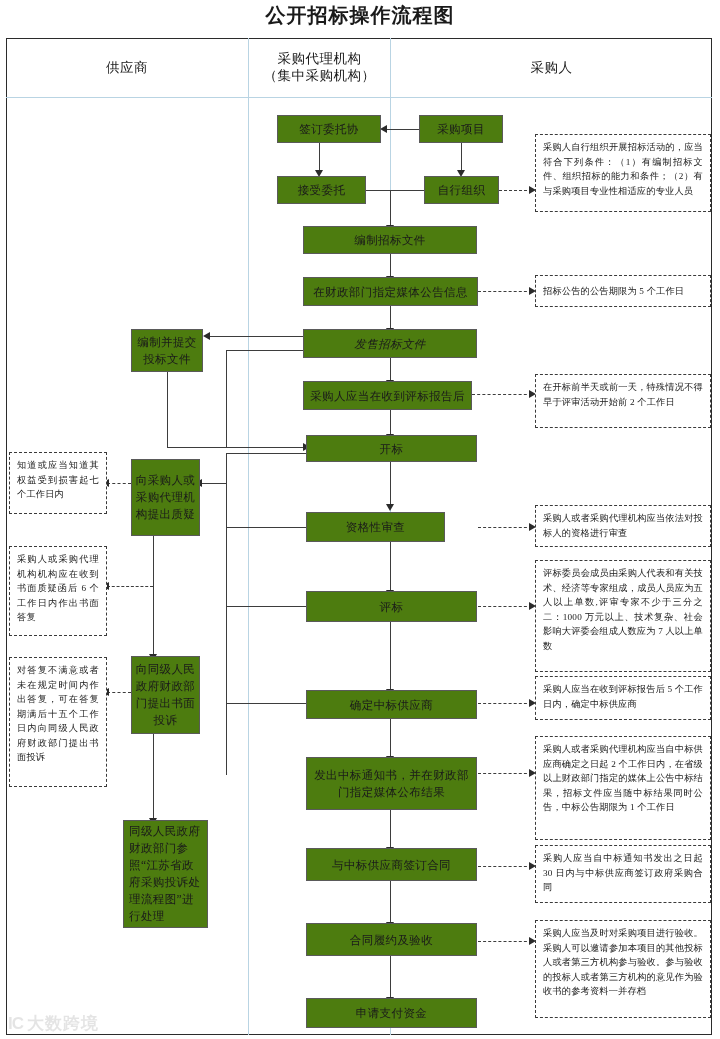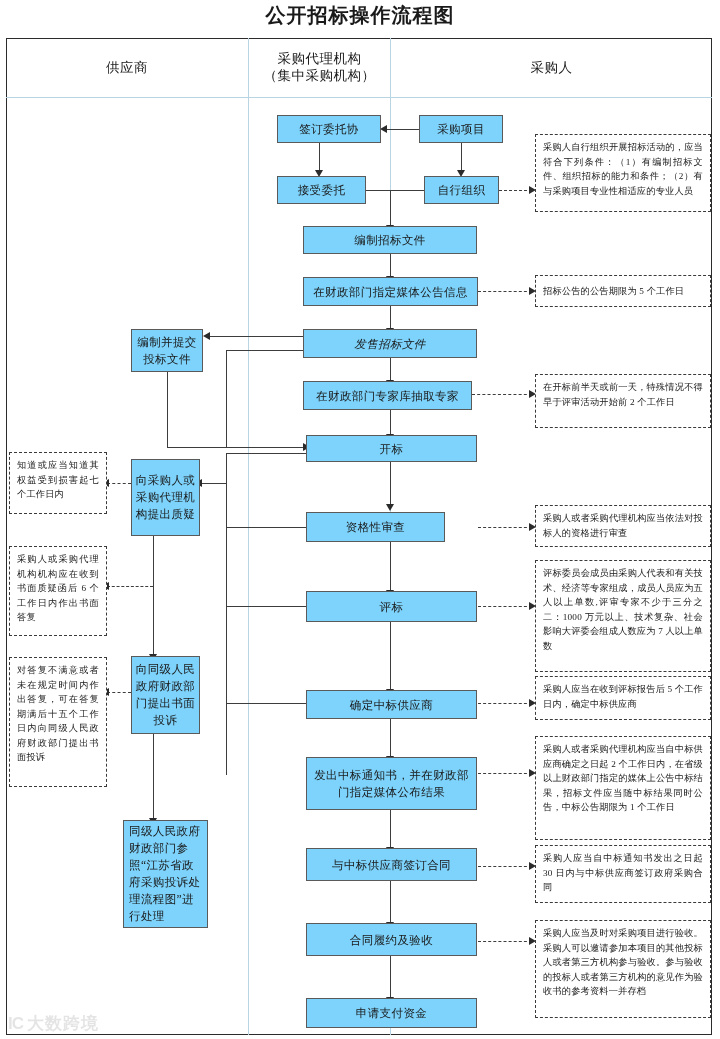--- a/index.html
+++ b/index.html
@@ -74,21 +74,21 @@
   }
   #lane-title-0{left:6px;  width:242px;}
   #lane-title-1{left:249px;width:141px;}
   #lane-title-2{left:391px;width:321px;}
 
   
   .node{
     position:absolute;
     box-sizing:border-box;
     border:1px solid #5a5a5a;
-    background:#7dd3fc;
+    background:#4d7c0f;
     display:flex;
     align-items:center;
     justify-content:center;
     text-align:center;
     font-size:11.5px;
     line-height:16px;
     letter-spacing:.4px;
     padding:2px 3px;
     z-index:3;
   }
@@ -285,21 +285,21 @@
   <div class="node" style="left:277px;top:176px;width:89px;height:28px;">接受委托</div>
 
   <div class="node" style="left:424px;top:176px;width:75px;height:28px;">自行组织</div>
 
   <div class="node" style="left:303px;top:226px;width:174px;height:28px;">编制招标文件</div>
 
   <div class="node" style="left:303px;top:277px;width:175px;height:29px;">在财政部门指定媒体公告信息</div>
 
   <div class="node" style="left:303px;top:329px;width:174px;height:29px;font-style:italic;">发售招标文件</div>
 
-  <div class="node" style="left:303px;top:381px;width:169px;height:29px;">在财政部门专家库抽取专家</div>
+  <div class="node" style="left:303px;top:381px;width:169px;height:29px;">采购人应当在收到评标报告后</div>
 
   <div class="node" style="left:306px;top:435px;width:171px;height:27px;">开标</div>
 
   <div class="node" style="left:306px;top:512px;width:139px;height:30px;">资格性审查</div>
 
   <div class="node" style="left:306px;top:591px;width:171px;height:31px;">评标</div>
 
   <div class="node" style="left:306px;top:690px;width:171px;height:29px;">确定中标供应商</div>
 
   <div class="node multiline" style="left:306px;top:757px;width:171px;height:53px;">发出中标通知书，并在财政部门指定媒体公布结果</div>

